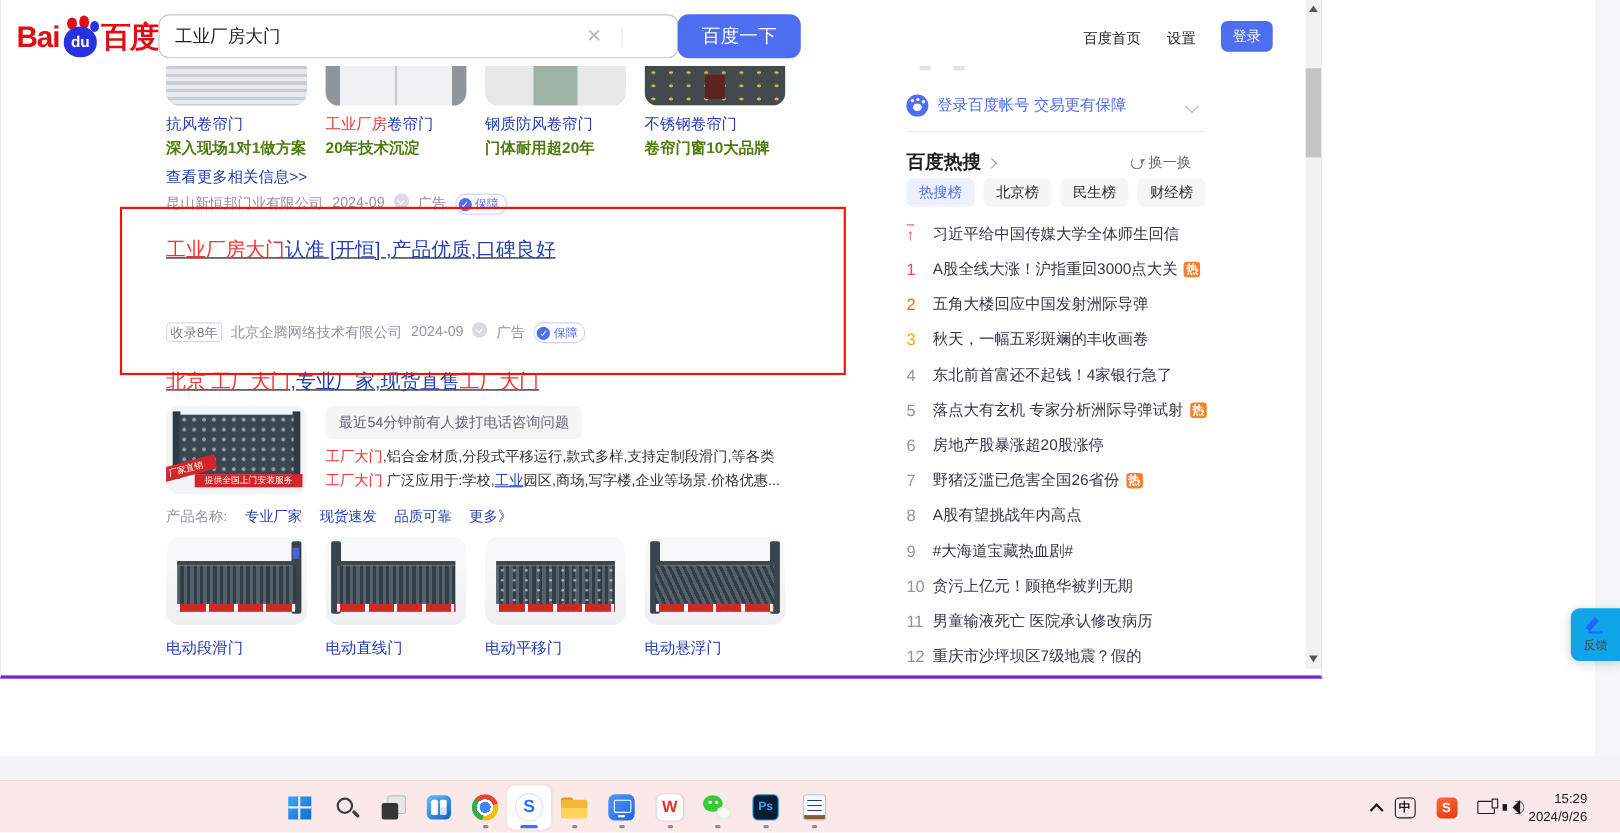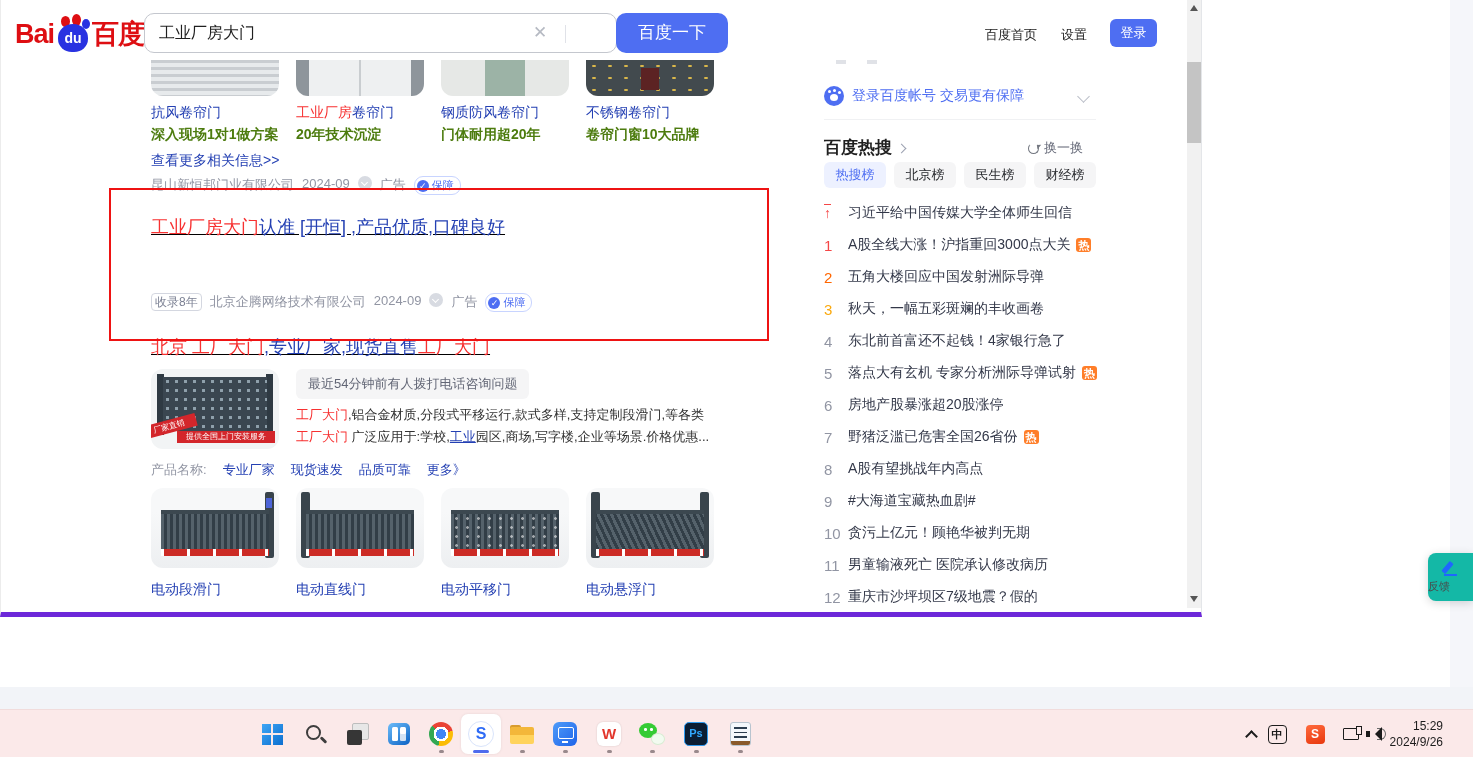--- a/index.html
+++ b/index.html
@@ -2,21 +2,21 @@
 <html><head>
 <meta charset="utf-8">
 <style>
   * { margin:0; padding:0; box-sizing:border-box; }
   html,body { width:1473px; height:757px; overflow:hidden; background:#fff;
     font-family:"Liberation Sans","DejaVu Sans",sans-serif; }
   .screen { position:relative; width:1473px; height:757px; background:#fff; overflow:hidden; }
 
   
   .page { position:absolute; left:0; top:0; width:1202px; height:617px; background:#fff;
-    border-left:1px solid #ececec; border-right:1px solid #e4e6e9; border-bottom:5px solid #6d28d9; overflow:hidden; }
+    border-left:1px solid #ececec; border-right:1px solid #e4e6e9; border-bottom:3px solid #6d28d9; overflow:hidden; }
 
   
   .logo { position:absolute; left:14px; top:16px; display:flex; align-items:center; }
   .logo .bai,.logo .cn { font-size:27px; font-weight:800; color:#de0e12; letter-spacing:-1px; }
   .paw { position:relative; width:36px; height:36px; margin:0 1px;padding-left:20px; }
   .paw .pad { position:absolute; left:3px; top:8px; width:30px; height:28px; border-radius:50% 50% 46% 46%; background:#2932e1; }
   .paw .t1,.paw .t2,.paw .t3 { position:absolute; border-radius:50%; }
   .paw .t1 { left:6px; top:0; width:9px; height:11px; background:#de0e12; }
   .paw .t2 { left:17px; top:-2px; width:9px; height:12px; background:#de0e12; }
   .paw .t3 { left:27px; top:3px; width:8px; height:10px; background:#2932e1; }
@@ -134,22 +134,22 @@
 
   
   .vscroll { position:absolute; left:1186px; top:0; width:14px; height:608px; background:#f1f1f1; }
   .sb-arrow { position:absolute; left:3px; width:0; height:0; border-left:4px solid transparent; border-right:4px solid transparent; cursor:pointer; }
   .sb-up { top:5px; border-bottom:6px solid #565656; }
   .sb-dn { bottom:6px; border-top:6px solid #565656; }
   .sb-thumb { position:absolute; left:0; top:62px; width:14px; height:81px; background:#c4c4c4; cursor:pointer; }
 
   
   .right-strip { position:absolute; left:1450px; top:0; width:23px; height:687px; background:#f5f6fa; }
-  .feedback { position:absolute; left:1428px; top:553px; width:45px; height:48px; background:#14b8a6; border-radius:8px 0 0 8px;
-    box-shadow:0 2px 10px rgba(0,0,0,.16); text-align:left; cursor:pointer; z-index:20; }
+  .feedback { position:absolute; left:1428px; top:553px; width:45px; height:48px; background:#0ea5e9; border-radius:8px 0 0 8px;
+    box-shadow:0 2px 10px rgba(0,0,0,.16); text-align:center; cursor:pointer; z-index:20; }
   .fb-label { font-size:11px; color:#4a4a4a; margin-top:3px; }
   .fb-pen { margin:7px auto 0; width:16px; height:16px; position:relative; }
   .fb-pen::before { content:""; position:absolute; left:2px; top:1px; width:5px; height:13px; background:#1f66ff;
     border-radius:1px; transform:rotate(40deg); }
   .fb-pen::after { content:""; position:absolute; left:1px; bottom:0; width:13px; height:2px; background:#1f66ff; }
 
   
   .desk-strip { position:absolute; left:0; top:687px; width:1473px; height:22px; background:#f2f4f8; }
   .taskbar { position:absolute; left:0; top:709px; width:1473px; height:48px; background:#fbe9e9; border-top:1px solid #f1dcdc; }
   .tb-item { position:absolute; top:4px; width:40px; height:40px; display:flex; align-items:center; justify-content:center; cursor:pointer; }

